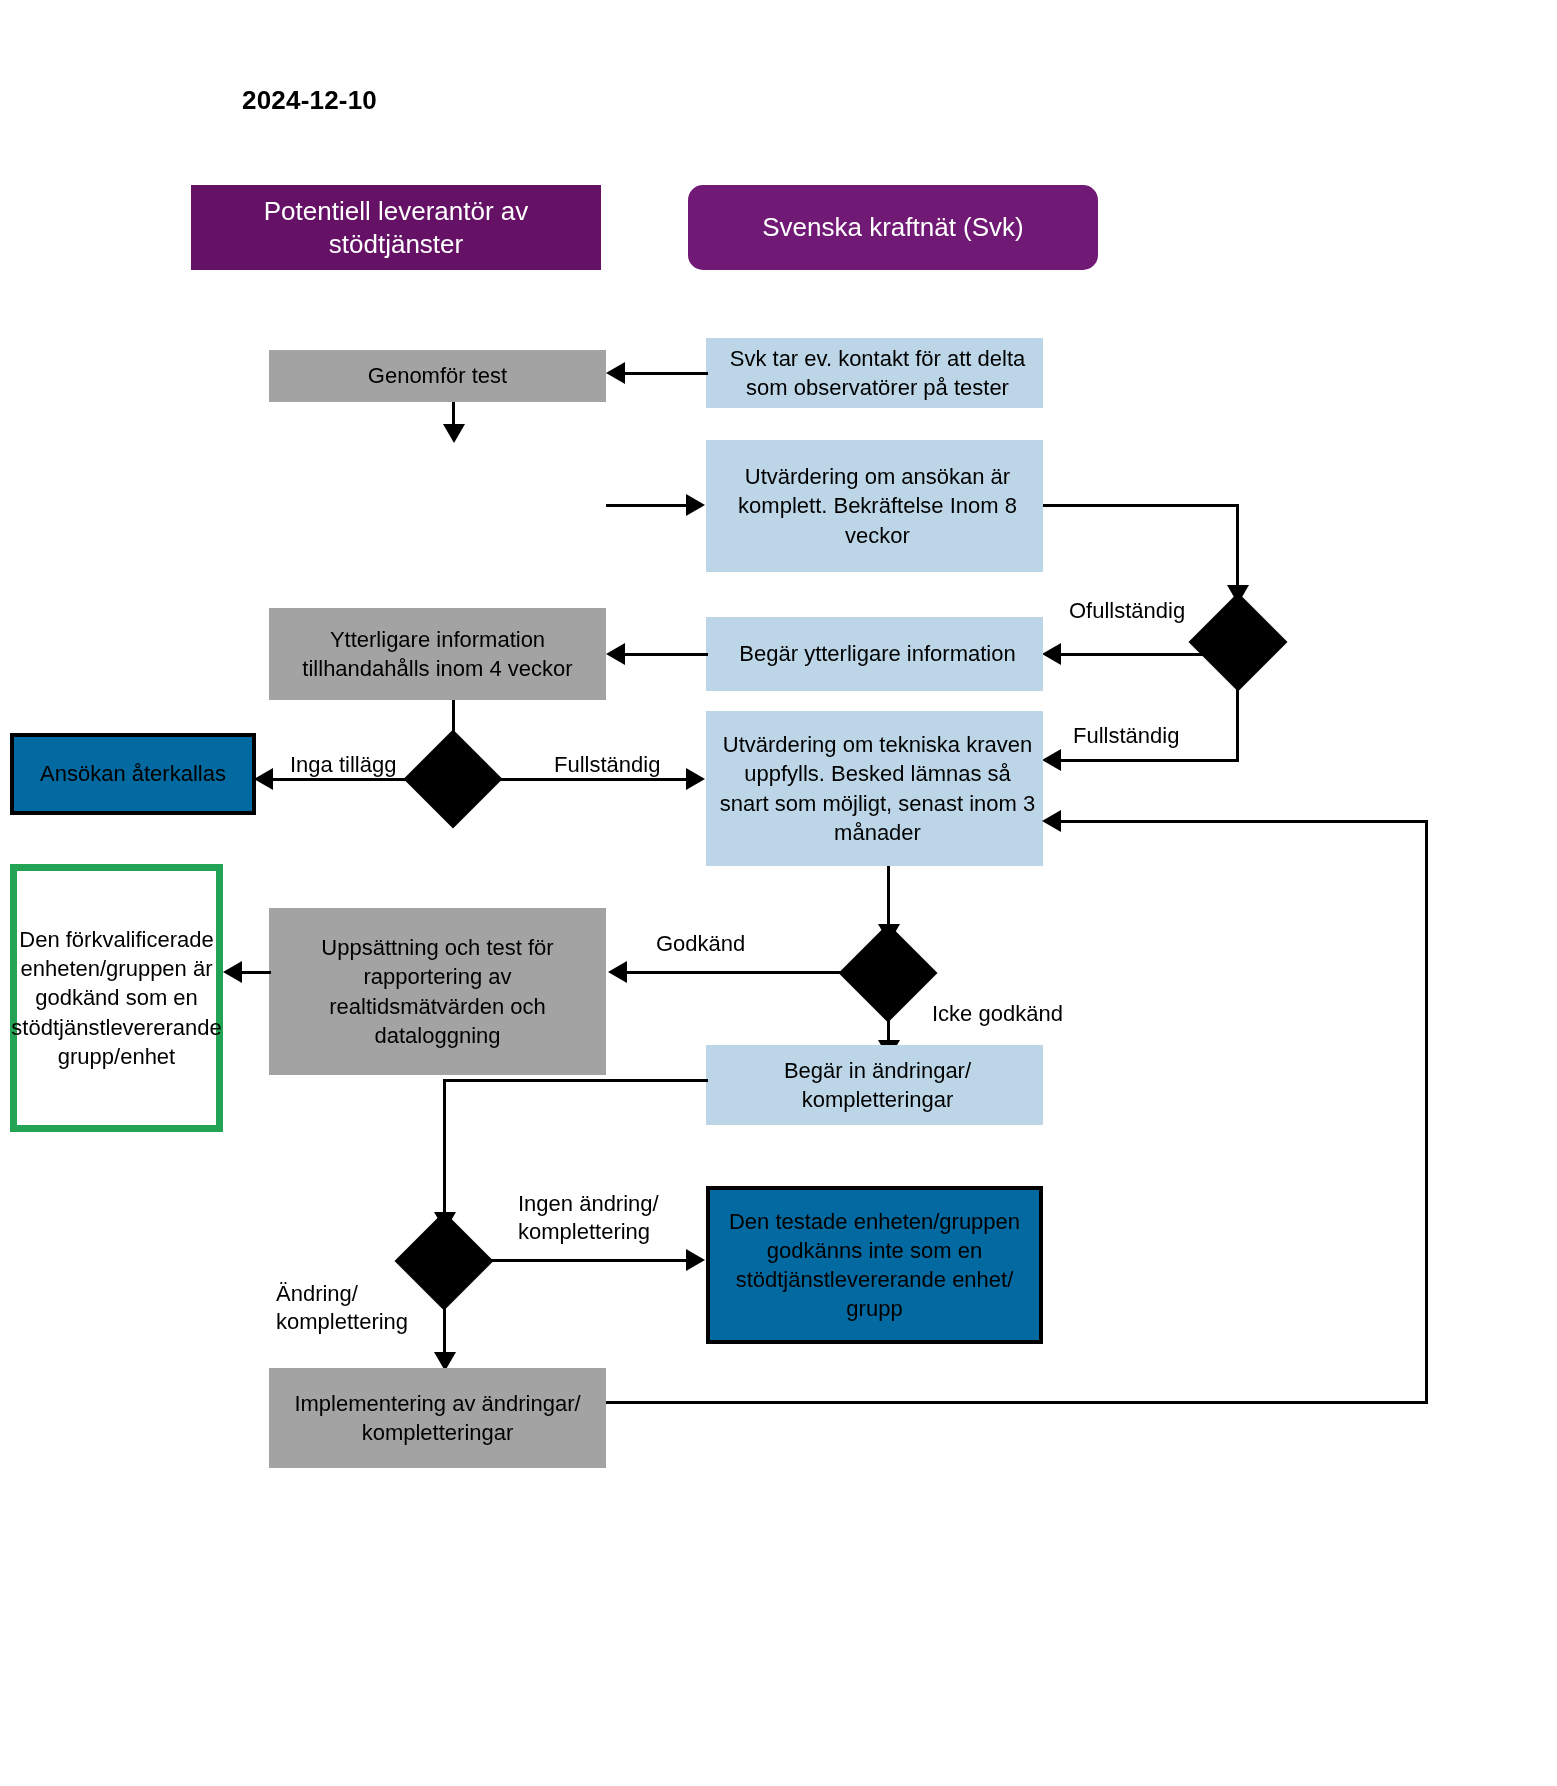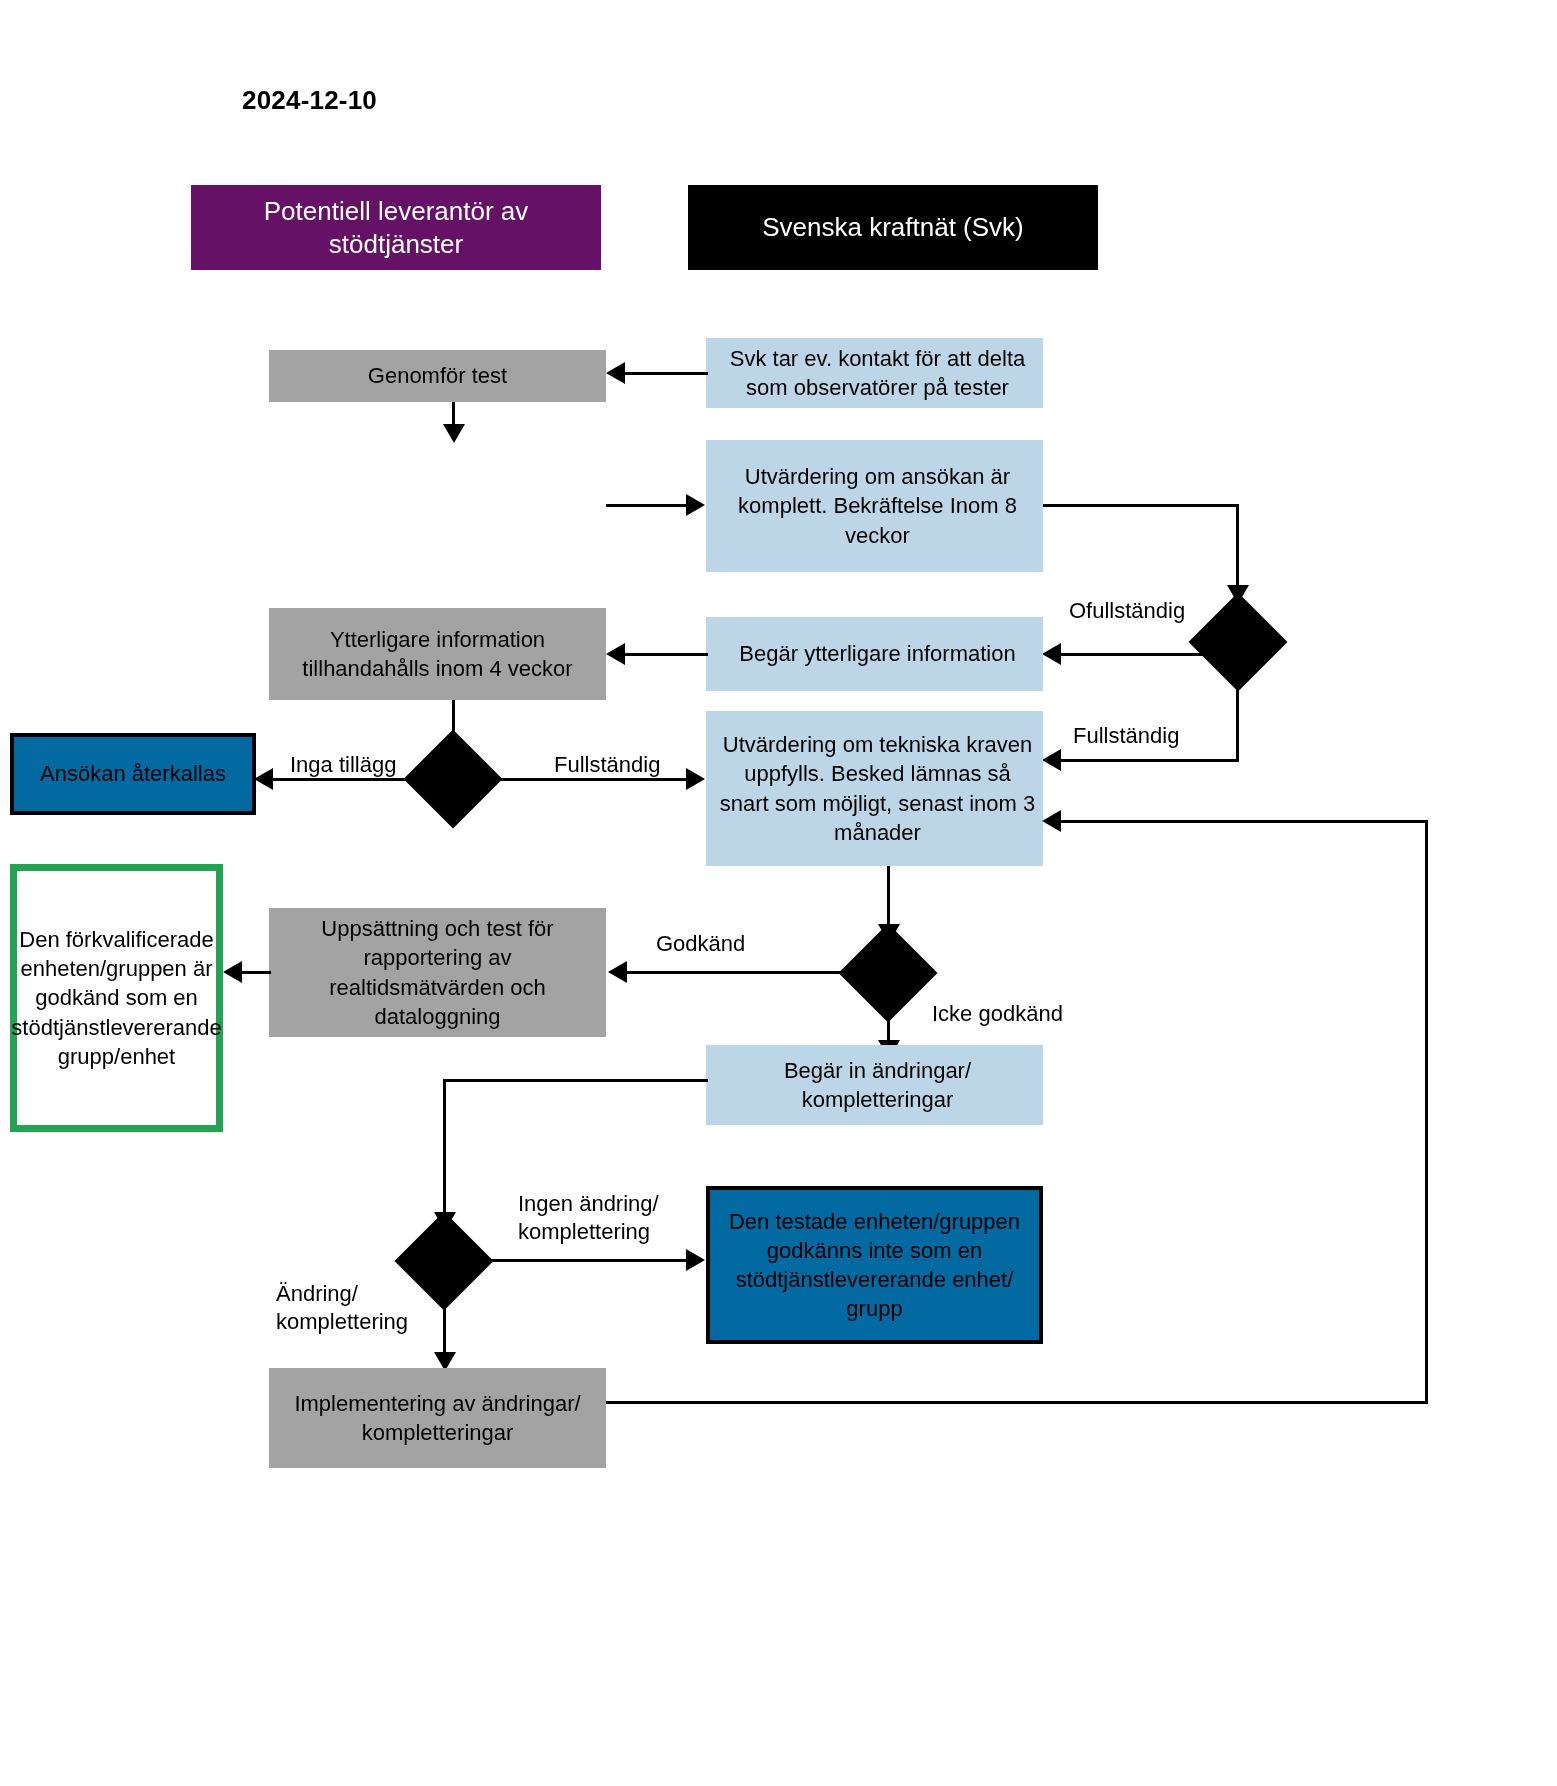--- a/index.html
+++ b/index.html
@@ -95,21 +95,21 @@
 </head>
 <body>
 
 <div id="canvas">
 
   <div class="abs date-label" style="left:242px; top:85px;">2024-12-10</div>
 
   <div class="abs lane-header" style="left:191px; top:185px; width:410px; height:85px; background:#651166;">
     <span>Potentiell leverantör av stödtjänster</span>
   </div>
-  <div class="abs lane-header" style="left:688px; top:185px; width:410px; height:85px; background:#000000;">
+  <div class="abs lane-header" style="left:688px; top:185px; width:410px; height:85px; background:#701a75;border-radius:15px;">
     <span>Svenska kraftnät (Svk)</span>
   </div>
 
   <div class="abs node node-supplier" style="left:269px; top:350px; width:337px; height:52px;">
     <span>Genomför test</span>
   </div>
 
   <div class="abs node node-svk" style="left:706px; top:338px; width:337px; height:70px;">
     <span>Svk tar ev. kontakt för att delta som observatörer på tester</span>
   </div>
@@ -184,21 +184,21 @@
   <div class="abs diamond" style="left:853px; top:938px; width:70px; height:70px;"></div>
 
   <div class="abs edge-label" style="left:656px; top:930px;">Godkänd</div>
   <div class="abs hline" style="left:626px; top:971px; width:262px;"></div>
   <div class="abs arrow arrow-left" style="left:608px; top:961px;"></div>
 
   <div class="abs edge-label" style="left:932px; top:1000px;">Icke godkänd</div>
   <div class="abs vline" style="left:887px; top:1006px; height:38px;"></div>
   <div class="abs arrow arrow-down" style="left:878px; top:1040px;"></div>
 
-  <div class="abs node node-supplier" style="left:269px; top:908px; width:337px; height:129px;">
+  <div class="abs node node-supplier" style="left:269px; top:908px; width:337px; height:167px;">
     <span>Uppsättning och test för rapportering av realtidsmätvärden och dataloggning</span>
   </div>
 
   <div class="abs node node-approved" style="left:10px; top:864px; width:213px; height:268px;">
     <span>Den förkvalificerade enheten/gruppen är godkänd som en stödtjänstlevererande grupp/enhet</span>
   </div>
 
   <div class="abs hline" style="left:241px; top:971px; width:30px;"></div>
   <div class="abs arrow arrow-left" style="left:223px; top:961px;"></div>
 

